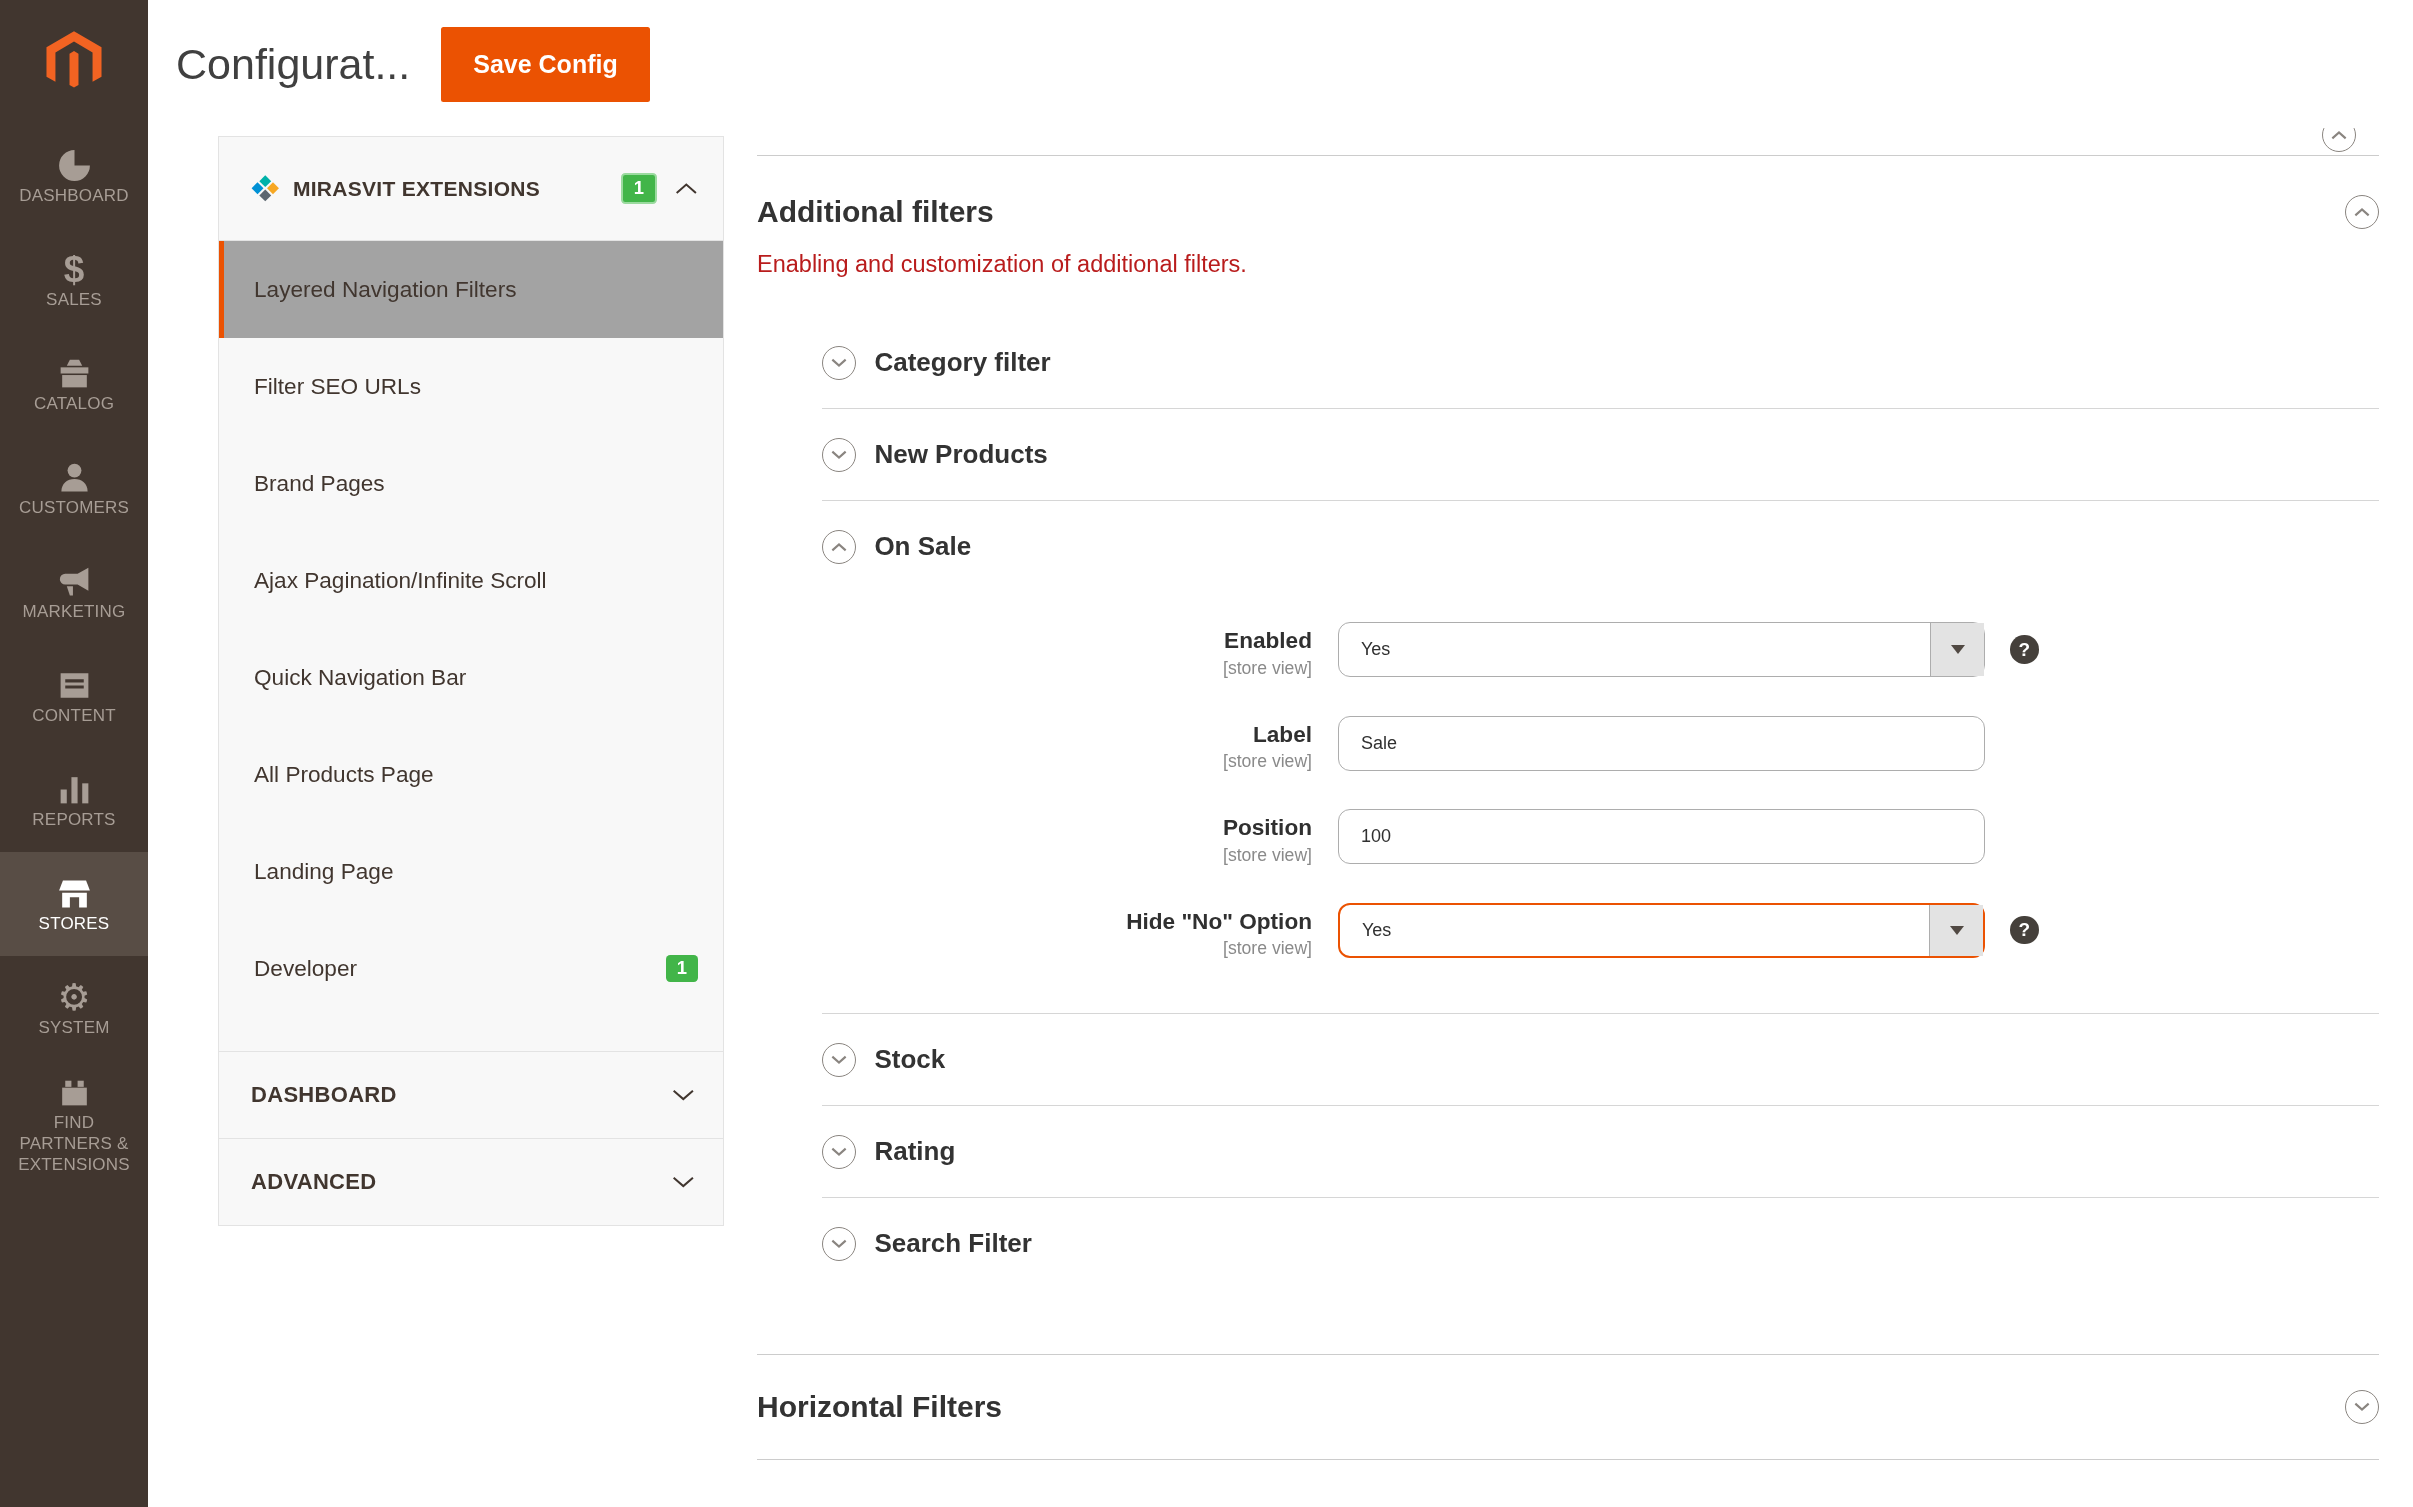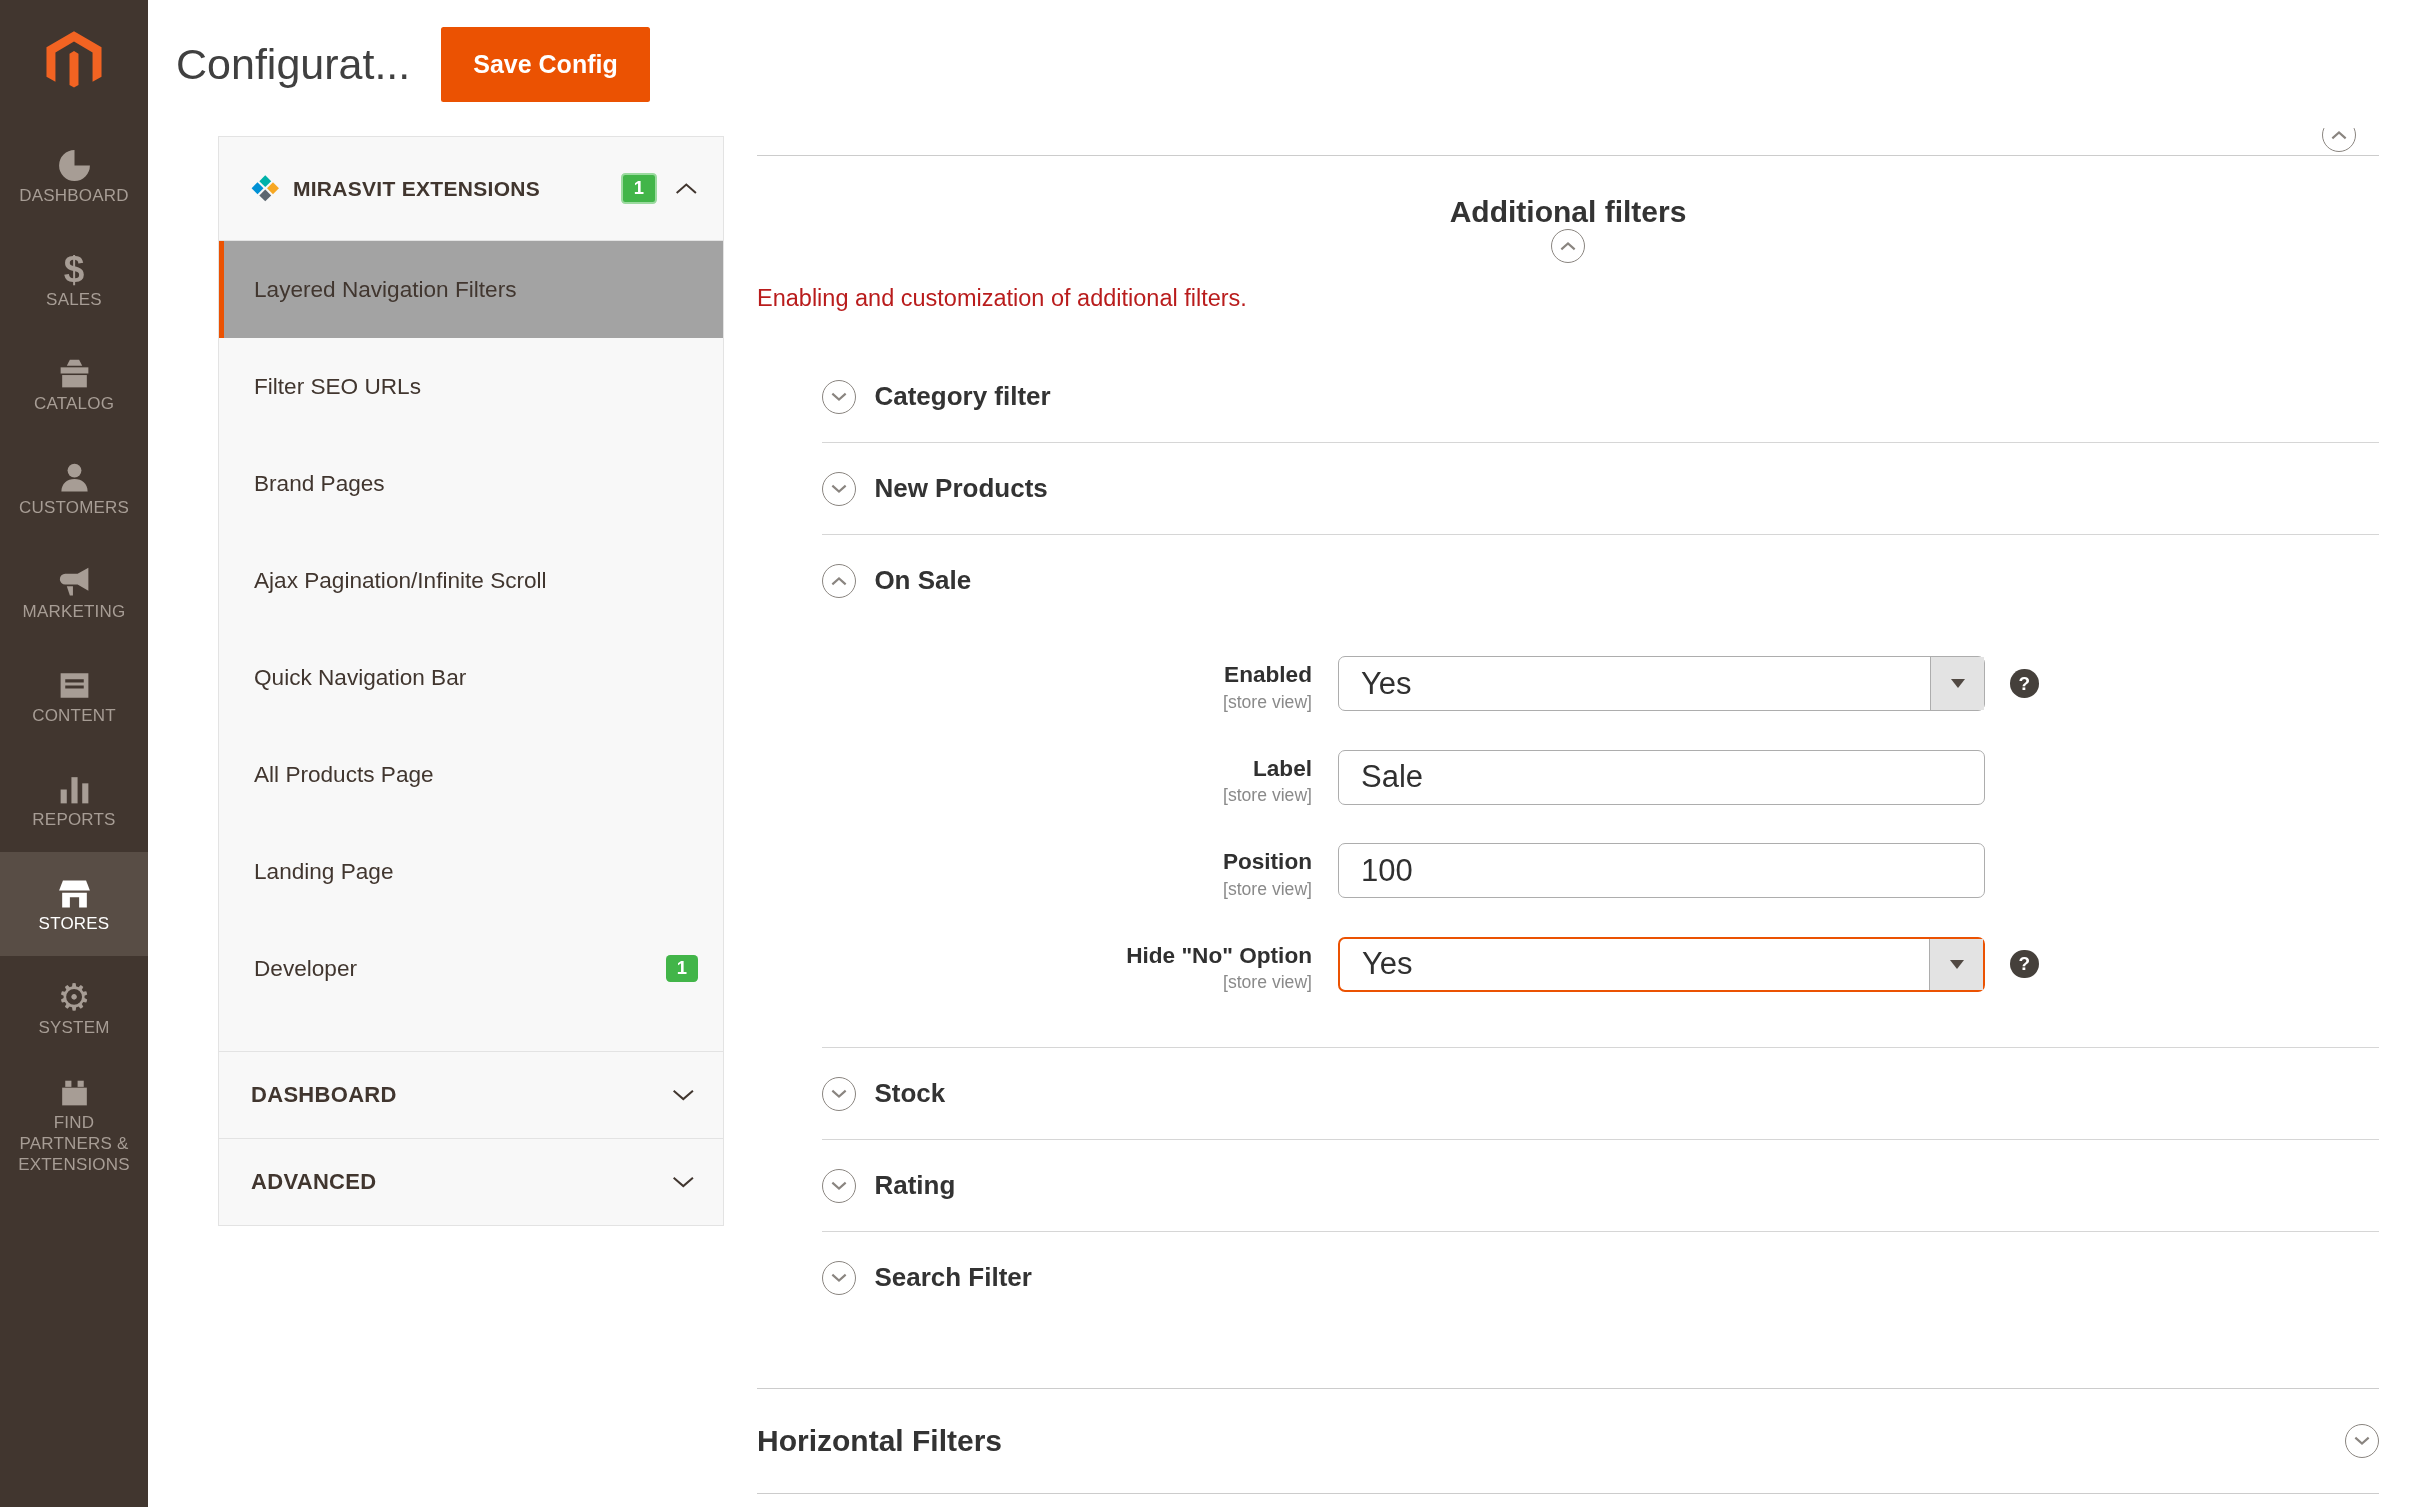--- a/index.html
+++ b/index.html
@@ -39,41 +39,41 @@
   .subnav-item.active { background:#a3a3a3; border-left-color:#eb5202; }
   .subnav-item .itm-lbl { flex:1 1 auto; }
   .mini-badge { background:#42b549; color:#fff; font-size:18.4px; font-weight:700; border-radius:4.2px; padding:2.5px 11px; line-height:1.2; }
   .subnav-spacer { height:34px; }
   .subnav-group { height:87px; display:flex; align-items:center; justify-content:space-between; padding:0 28.5px 0 32px; font-size:22px; font-weight:700; color:#41362f; letter-spacing:0.3px; border-top:0.8px solid #e3e3e3; cursor:pointer; }
 
   
   .main { position:absolute; left:757px; top:128px; right:34px; z-index:1; }
   .top-crop { position:absolute; right:23.5px; top:-10px; }
   .top-divider { border-top:0.8px solid #cccccc; margin-top:27px; }
-  .section-head { display:flex; align-items:center; justify-content:space-between; margin-top:39px;flex-direction:column; }
+  .section-head { display:flex; align-items:center; justify-content:space-between; margin-top:39px; }
   .section-title { font-size:30px; font-weight:700; color:#333333; }
   .section-sub { font-size:23.5px; color:#b91c1c; margin-top:22px; }
 
   .circ { width:34px; height:34px; border:1.7px solid #8a8580; border-radius:50%; display:flex; align-items:center; justify-content:center; cursor:pointer; flex:0 0 auto; background:#fff; }
   .circ svg { width:16px; height:10px; stroke:#8a8580; fill:none; stroke-width:1.6; }
   .circ.up svg { transform:rotate(180deg); }
 
   .subsections { margin-left:65px; margin-top:39px; }
   .sub-row { display:flex; align-items:center; gap:18.4px; padding:28.5px 0; }
   .sub-row.bb { border-bottom:0.8px solid #d6d6d6; }
   .sub-title { font-size:26px; font-weight:700; color:#333333; }
 
   .form { padding:30px 0 54px; border-bottom:0.8px solid #d6d6d6; }
   .field-row { display:flex; align-items:flex-start; margin-bottom:37px; }
   .field-row:last-child { margin-bottom:0; }
   .field-label { width:490px; text-align:right; padding-top:5px; flex:0 0 auto; }
   .field-label .name { font-size:22.6px; font-weight:700; color:#303030; line-height:1.2; }
   .field-label .scope { font-size:17.6px; color:#8a8a8a; margin-top:3.4px; }
   .field-ctl { margin-left:26px; display:flex; align-items:center; }
-  .text-input, .select { width:647px; height:55px; border:0.8px solid #adadad; border-radius:7px; background:#ffffff; font-size:31px; color:#303030; font-family:inherit; }
+  .text-input, .select { width:647px; height:55px; border:0.8px solid #adadad; border-radius:12px; background:#ffffff; font-size:18px; color:#303030; font-family:inherit; }
   .text-input { padding:16px 22px; outline:none; }
   .select { display:flex; align-items:center; padding-left:22px; position:relative; cursor:pointer; }
   .select.error { border:2.5px solid #eb5202; }
   .caret-box { position:absolute; right:0; top:0; width:54px; height:100%; background:#e3e3e3; border-left:0.8px solid #adadad; display:flex; align-items:center; justify-content:center; cursor:pointer; }
   .caret-tri { width:0; height:0; border-left:7.5px solid transparent; border-right:7.5px solid transparent; border-top:9.2px solid #514943; }
   .help { width:28.5px; height:28.5px; border-radius:50%; background:#45403b; color:#ffffff; font-size:19px; font-weight:700; display:flex; align-items:center; justify-content:center; margin-left:25px; cursor:pointer; flex:0 0 auto; }
 
   .big-divider { border-top:0.8px solid #cccccc; margin-top:65px; }
   .bottom-head { display:flex; align-items:center; justify-content:space-between; padding:35px 0; }
   .page-end { border-top:0.8px solid #cccccc; }

